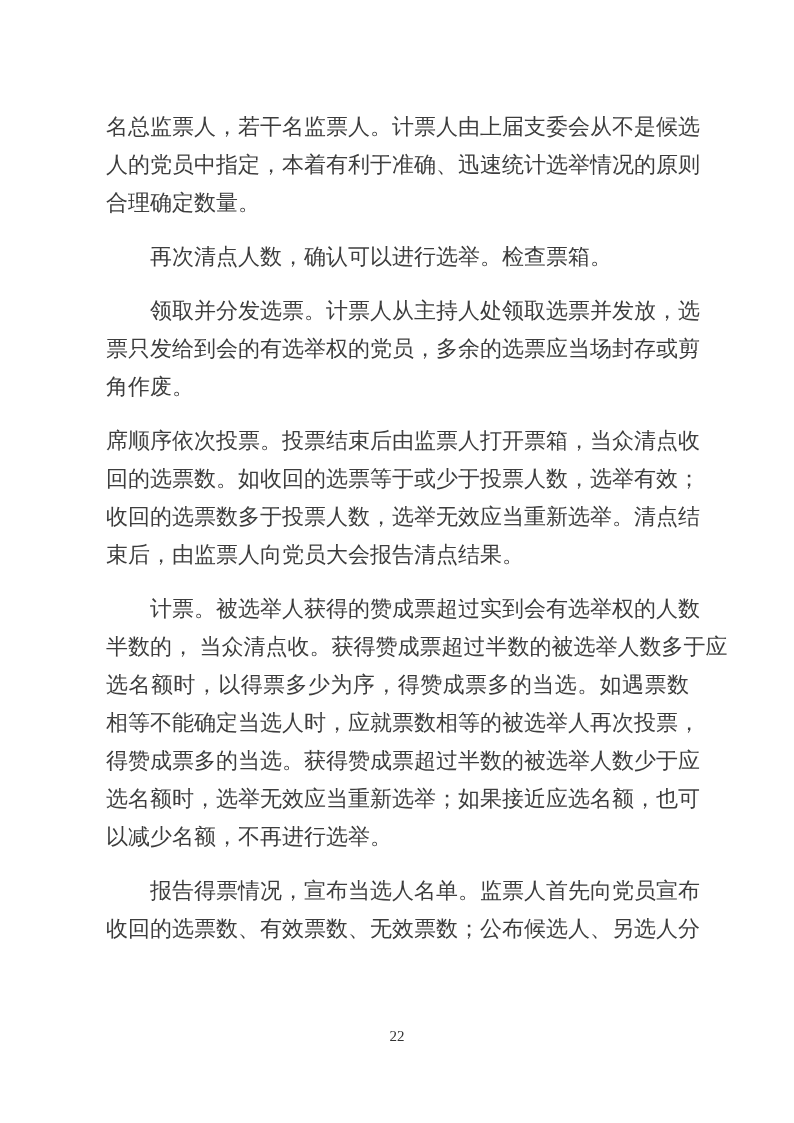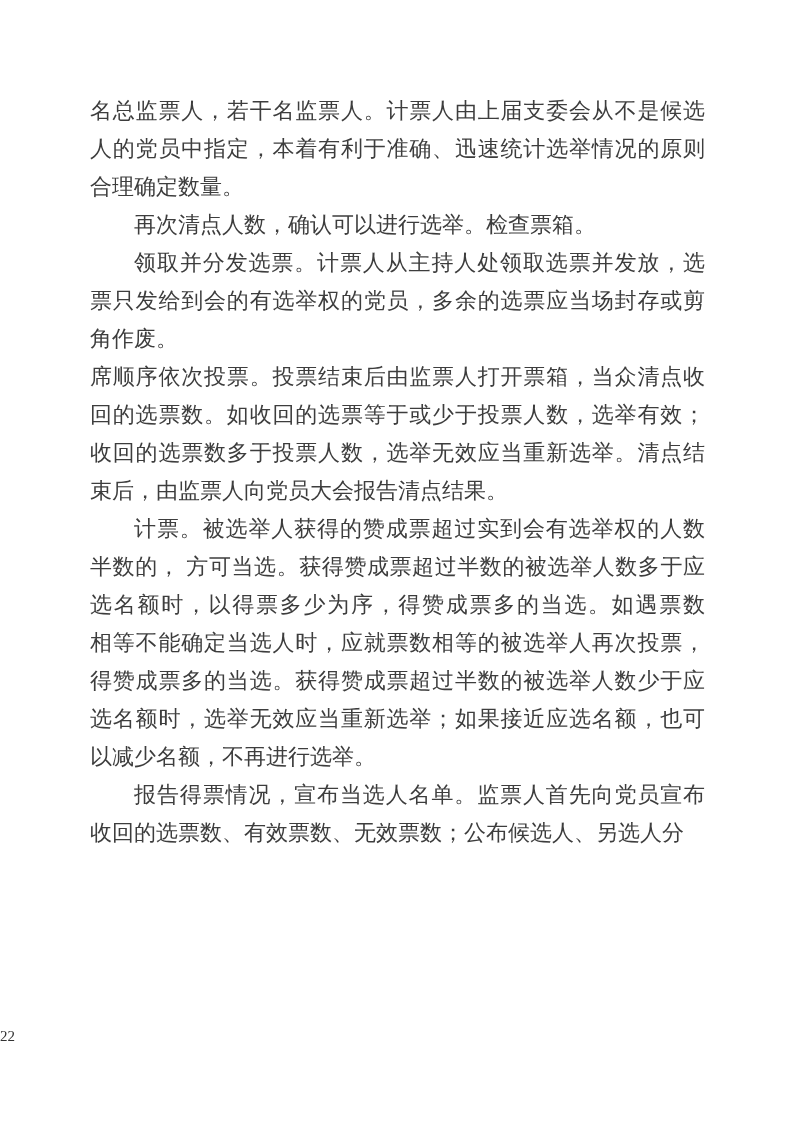--- a/index.html
+++ b/index.html
@@ -23,41 +23,42 @@
     position: absolute;
     left: 90px;
     top: 92px;
     width: 615px;
     color: #3d3d3d;
     font-size: 22px;
     line-height: 38px;
     letter-spacing: 0;
   }
   .paragraph {
-    margin: 0;
+    margin: 16px;
     padding: 0;
   }
   .line {
     text-align: justify;
     text-align-last: justify;
     white-space: nowrap;
     height: 38px;
     overflow: visible;
   }
   .line.last {
     text-align-last: left;
   }
   .line.indent {
     text-indent: 44px;
   }
   .footer {
     position: absolute;
     top: 1026px;
     left: 0;
     width: 794px;
+    text-align: center;
     font-size: 15px;
     line-height: 20px;
     color: #333333;
   }
 </style>
 </head>
 <body>
 
 <div class="page">
   <div class="body-text" style="color: rgb(61, 61, 61);">
@@ -75,21 +76,21 @@
         <div class="line last">角作废。</div>
       </div>
       <div class="paragraph">
         <div class="line">席顺序依次投票。投票结束后由监票人打开票箱，当众清点收</div>
         <div class="line">回的选票数。如收回的选票等于或少于投票人数，选举有效；</div>
         <div class="line">收回的选票数多于投票人数，选举无效应当重新选举。清点结</div>
         <div class="line last">束后，由监票人向党员大会报告清点结果。</div>
       </div>
       <div class="paragraph">
         <div class="line indent">计票。被选举人获得的赞成票超过实到会有选举权的人数</div>
-        <div class="line">半数的， 方可当选。获得赞成票超过半数的被选举人数多于应</div>
+        <div class="line">半数的， 当众清点收。获得赞成票超过半数的被选举人数多于应</div>
         <div class="line">选名额时，以得票多少为序，得赞成票多的当选。如遇票数</div>
         <div class="line">相等不能确定当选人时，应就票数相等的被选举人再次投票，</div>
         <div class="line">得赞成票多的当选。获得赞成票超过半数的被选举人数少于应</div>
         <div class="line">选名额时，选举无效应当重新选举；如果接近应选名额，也可</div>
         <div class="line last">以减少名额，不再进行选举。</div>
       </div>
       <div class="paragraph">
         <div class="line indent">报告得票情况，宣布当选人名单。监票人首先向党员宣布</div>
         <div class="line last">收回的选票数、有效票数、无效票数；公布候选人、另选人分</div>
       </div>

